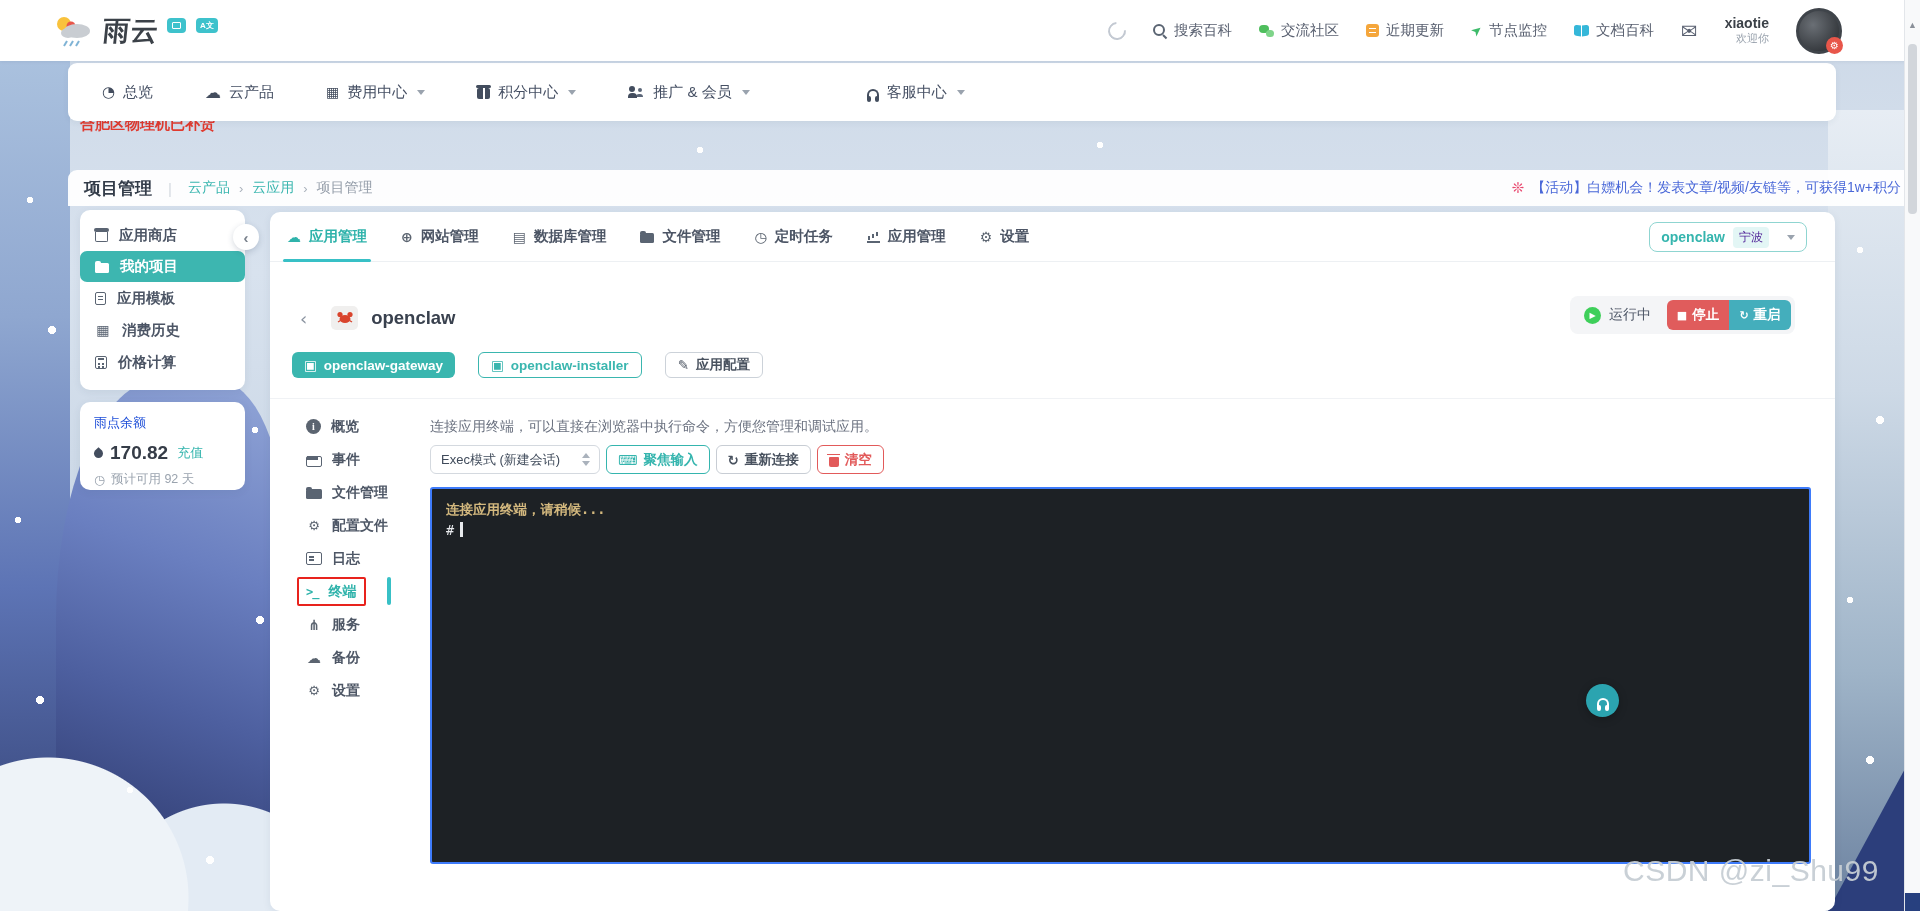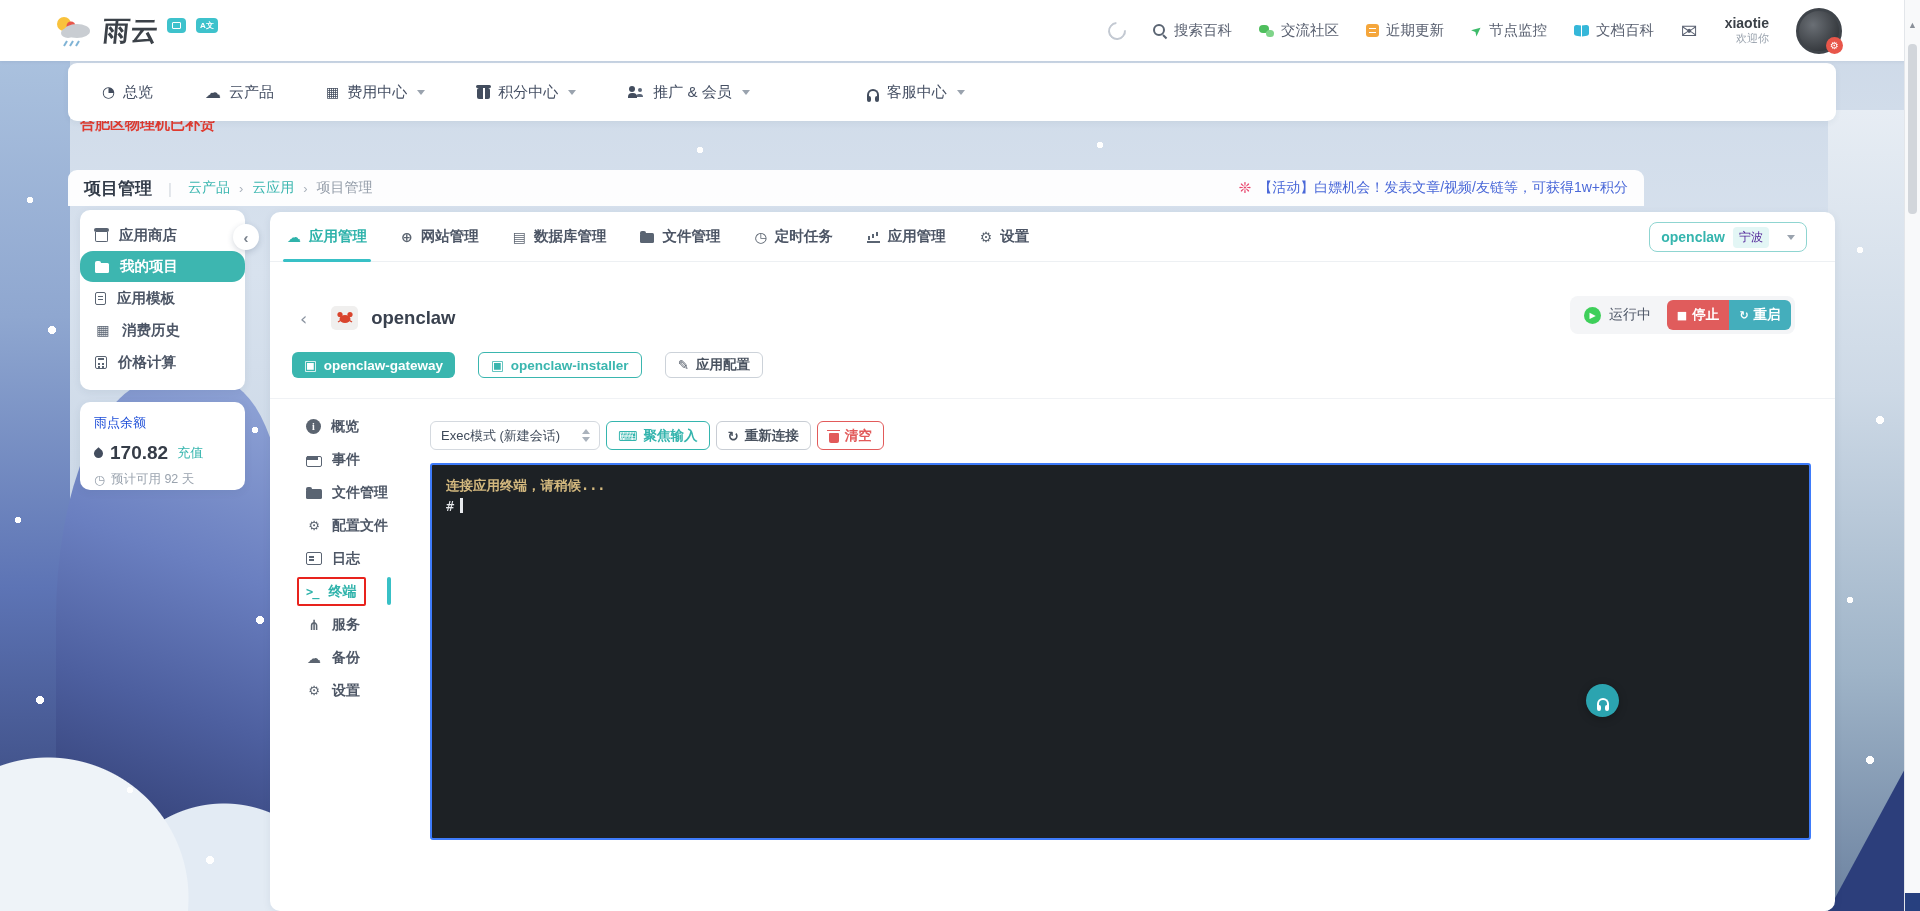--- a/index.html
+++ b/index.html
@@ -64,37 +64,37 @@
             color:#fff; font-size:10px; display:flex; align-items:center; justify-content:center; }
 
   
   .secnav { position:absolute; left:68px; top:63px; width:1768px; height:58px; background:#fff; border-radius:9px;
             z-index:3; display:flex; align-items:center; gap:52px; padding-left:34px;
             box-shadow:0 2px 6px rgba(40,60,90,.06); }
   .secnav-item { display:flex; align-items:center; gap:8px; font-size:15px; color:#454f63; font-weight:500; }
   .caret { width:0; height:0; border-left:4.5px solid transparent; border-right:4.5px solid transparent; border-top:5px solid #9aa3ae; margin-left:2px; }
 
   
-  .crumbbar { position:absolute; left:68px; top:170px; width:1576px; height:36px; background:rgba(255,255,255,.94);
+  .crumbbar { position:absolute; left:68px; top:170px; width:1849px; height:36px; background:rgba(255,255,255,.94);
             border-radius:9px 9px 0 0; z-index:2; display:flex; align-items:center; padding:0 16px; }
   .crumb-title { font-size:17px; font-weight:bold; color:#333c49; margin-right:16px; }
   .crumb-pipe { color:#d4d9df; margin-right:16px; font-size:15px; }
   .crumb-link { font-size:14px; color:#3ab6af; }
   .crumb-sep { font-size:13px; color:#aab2bc; margin:0 9px; }
   .crumb-cur { font-size:14px; color:#939ca8; }
   .activity { margin-left:auto; display:flex; align-items:center; gap:7px; font-size:14px; color:#4a68d8; }
   .spark { color:#e8486e; font-size:15px; }
 
   
   .sidecard { position:absolute; left:80px; top:210px; width:165px; height:180px; background:#fff; border-radius:10px;
             z-index:2; box-shadow:0 2px 8px rgba(40,60,90,.08); padding-top:9px; overflow:hidden; }
   .side-item { height:32px; display:flex; align-items:center; gap:11px; padding-left:15px;
             font-size:14.5px; font-weight:600; color:#4c5565; }
   .side-item .gl { width:16px; text-align:center; color:#5a6472; }
-  .side-item.sel { background:#3db6b0; color:#fff; border-radius:13px; height:31px; }
+  .side-item.sel { background:#3db6b0; color:#fff; border-radius:7px; height:31px; }
   .side-item.sel .gl, .side-item.sel .cssic { color:#fff; }
   .collapse-btn { position:absolute; left:233px; top:224px; width:26px; height:26px; border-radius:50%; background:#fff;
             z-index:3; box-shadow:0 2px 6px rgba(40,60,90,.2); display:flex; align-items:center; justify-content:center;
             color:#7a828d; font-size:15px; font-weight:bold; }
 
   .balancecard { position:absolute; left:80px; top:402px; width:165px; height:88px; background:#fff; border-radius:10px;
             z-index:2; box-shadow:0 2px 8px rgba(40,60,90,.08); padding:12px 14px; }
   .bal-label { font-size:13px; color:#1d4ed8; }
   .bal-row { display:flex; align-items:center; gap:7px; margin-top:10px; }
   .bal-amount { font-size:19px; font-weight:bold; color:#353c47; }
@@ -491,20 +491,21 @@
         <span data-interactable="false">备份</span>
       </div>
       <div class="pm-item xgear" data-interactable="true">
         <span class="gl" data-interactable="false">⚙</span>
         <span data-interactable="false">设置</span>
       </div>
       <span class="active-bar" data-interactable="false"></span>
     </div>
 
     <div class="pane" data-interactable="false">
+      <div class="pane-desc" data-interactable="false">连接应用终端，可以直接在浏览器中执行命令，方便您管理和调试应用。</div>
       <div class="controls" data-interactable="false">
         <div class="selbox" data-interactable="true">
           <span data-interactable="false">Exec模式 (新建会话)</span>
           <span class="updn" data-interactable="false"></span>
         </div>
         <button class="ctl-btn ctl-focus" data-interactable="true">
           <span class="gl" data-interactable="false">⌨</span>
           <span data-interactable="false">聚焦输入</span>
         </button>
         <button class="ctl-btn ctl-recon" data-interactable="true">
@@ -520,20 +521,21 @@
         <div class="tl-warn" data-interactable="false">连接应用终端，请稍候...</div>
         <div class="tl-prompt" data-interactable="false"><span>#</span><span class="cursor" data-interactable="false"></span></div>
       </div>
     </div>
   </div>
 
   <div class="float-help" data-interactable="true">
     <span class="ic-headset" data-interactable="false"></span>
   </div>
 
+  <div class="watermark" data-interactable="false">CSDN @zi_Shu99</div>
 
   <div class="scrollbar" data-interactable="true">
     <div class="sb-up" data-interactable="true">▲</div>
     <div class="sb-thumb" data-interactable="true"></div>
     <div class="sb-corner" data-interactable="false"></div>
   </div>
 
 </div>
 
 </body></html>

